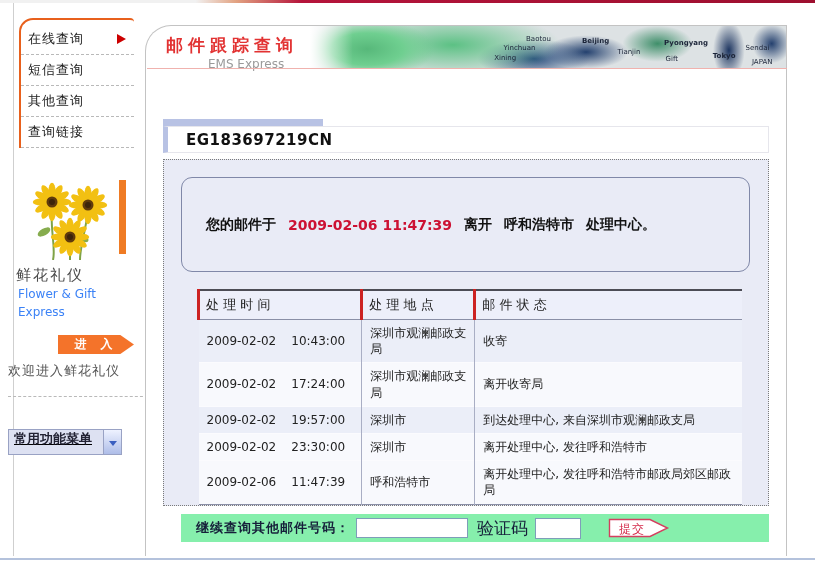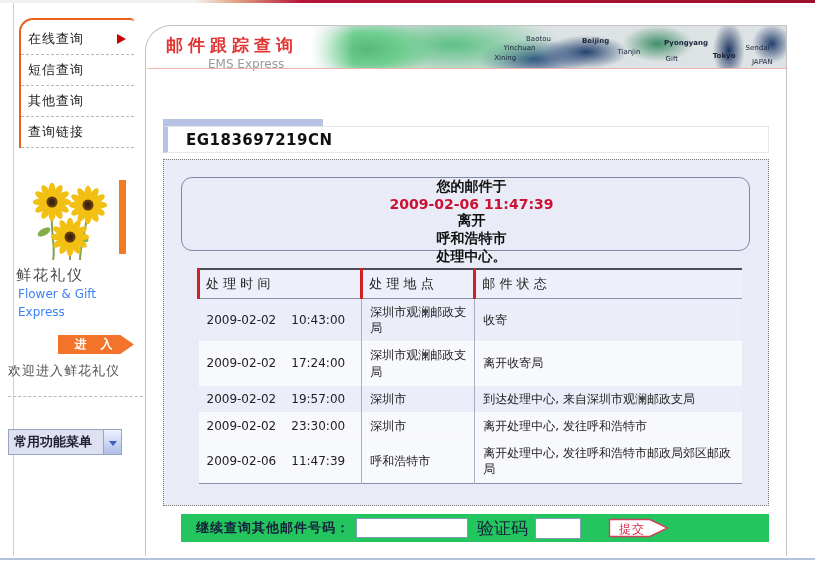--- a/index.html
+++ b/index.html
@@ -24,21 +24,21 @@
   .flower-block { position:relative; margin:32px 0 0 16px; width:96px; height:80px; }
   .flower-bar { position:absolute; right:0; top:0; width:7px; height:74px; background:#ef7b24; }
   .flower-title { margin:6px 0 0 2px; font-size:15px; color:#4a4a4a; letter-spacing:2px; }
   .flower-sub { margin-left:4px; font-size:12px; color:#3b82f6; line-height:18px; }
   .enter-btn { margin:14px 12px 0 auto; width:76px; height:19px; background:#f4732a;
     clip-path:polygon(0 0,82% 0,100% 50%,82% 100%,0 100%);
     color:#fff; font-weight:bold; font-size:12px; letter-spacing:5px; text-align:center; line-height:19px; cursor:pointer; }
   .welcome { margin:8px 0 0 -6px; width:145px; font-size:13px; color:#555; letter-spacing:1px; }
   .side-dash { margin:16px 0 0 -6px; width:140px; border-top:1px dashed #b9b9b9; }
   .func-select { margin:32px 0 0 -6px; width:114px; height:26px; background:#dde1f2; border:1px solid #99a2c4;
-    display:flex; align-items:center; cursor:pointer; }
+    display:flex; align-items:flex-start; cursor:pointer;text-decoration:underline; }
   .func-label { flex:1; padding-left:5px; font-size:13px; font-weight:bold; color:#223; }
   .func-arrow-box { width:18px; height:100%; border-left:1px solid #99a2c4;
     background:linear-gradient(to bottom,#eef2ff,#aebde8); display:flex; align-items:center; justify-content:center; }
   .func-chevron { width:0; height:0; border-top:5px solid #3a5fc0; border-left:4px solid transparent; border-right:4px solid transparent; margin-top:2px; }
 
   
   .content { position:absolute; left:145px; top:25px; width:642px; height:531px; background:#fff;
     border:1px solid #c3c3c3; border-bottom:none; border-top-left-radius:26px; }
 
   .head-title { position:absolute; left:20px; top:8px; font-size:17px; font-weight:bold; color:#e23232; letter-spacing:5px; }
@@ -62,39 +62,39 @@
   .ml4{left:67%;top:52%} .ml5{left:79%;top:32%} .ml6{left:76%;top:68%} .ml7{left:87%;top:62%}
   .ml8{left:94%;top:42%} .ml9{left:95%;top:76%;font-size:6px;color:#55606e}
 
   .track-topbar { position:absolute; left:17px; top:93px; width:160px; height:7px; background:#b8c2e4; }
   .track-strip { position:absolute; left:17px; top:100px; width:606px; height:27px; background:#fff;
     border:1px solid #e6e6ec; border-left:5px solid #b8c2e4; display:flex; align-items:center; }
   .track-number { padding-left:18px; font-size:15px; font-weight:bold; color:#111; letter-spacing:0.5px; }
 
   .dashed-box { position:absolute; left:17px; top:133px; width:606px; height:347px;
     background:#e9ebf6; border:1px dotted #7a7a7a; }
-  .status-box { margin:17px 18px 0 17px; height:74px; border:1px solid #8088a8; border-radius:11px;
-    display:flex; align-items:center; padding-left:24px; font-size:14px; font-weight:bold; color:#111;flex-direction:column; }
+  .status-box { margin:17px 18px 0 17px; height:95px; border:1px solid #8088a8; border-radius:11px;
+    display:flex; align-items:center; padding-left:24px; font-size:14px; font-weight:bold; color:#111; }
   .status-box .seg { margin-right:12px; white-space:nowrap; }
   .status-time { color:#cc1133; }
 
   .track-table { margin:17px 0 0 33px; width:545px; border-collapse:collapse; font-size:12px; color:#222;
     border-bottom:1px solid #8a8fa6; }
   .track-table th { background:#edeffa; border-top:2px solid #4c4c55; border-bottom:1px solid #8a8fa6;
     border-left:3px solid #cc2222; font-weight:normal; text-align:left; padding:5px 6px; font-size:13px; height:24px; }
   .track-table td { padding:5px 8px; vertical-align:middle; line-height:1.35; border-top:1px solid #fbfbfe; }
   .track-table td + td { border-left:1px solid #a9aec4; }
   .track-table tr.odd  td { background:#ebeef8; }
   .track-table tr.even td { background:#f8f9fd; }
   .c-time { width:159px; white-space:nowrap; }
   .c-loc { width:110px; }
   .c-status { width:260px; }
   .tt { margin-left:15px; }
 
-  .query-bar { position:absolute; left:35px; top:488px; width:588px; height:28px; background:#22c55e;
+  .query-bar { position:absolute; left:35px; top:488px; width:588px; height:28px; background:#86efac;
     display:flex; align-items:center; }
   .query-label { margin-left:15px; font-size:13px; font-weight:bold; color:#16203a; letter-spacing:1px; }
   .mail-input { margin-left:6px; width:112px; height:20px; border:1px solid #7f9db9; background:#fff; font-size:12px; padding:0 3px; }
   .captcha-label { margin-left:9px; font-size:17px; color:#16203a; }
   .captcha-input { margin-left:7px; width:46px; height:21px; border:1px solid #7f9db9; background:#fff; font-size:12px; padding:0 3px; }
   .captcha-img { margin-left:7px; width:62px; height:30px; border:1px solid #1a1a1a; cursor:pointer;
     background-image:
       radial-gradient(ellipse 30px 14px at 14% 96%, rgba(215,60,15,0.85), rgba(215,60,15,0) 70%),
       radial-gradient(ellipse 20px 10px at 45% 100%, rgba(200,120,20,0.6), rgba(200,120,20,0) 70%),
       linear-gradient(100deg, #f2e437 18%, #b9d52e 48%, #5fc02c 78%, #49b336 100%);

